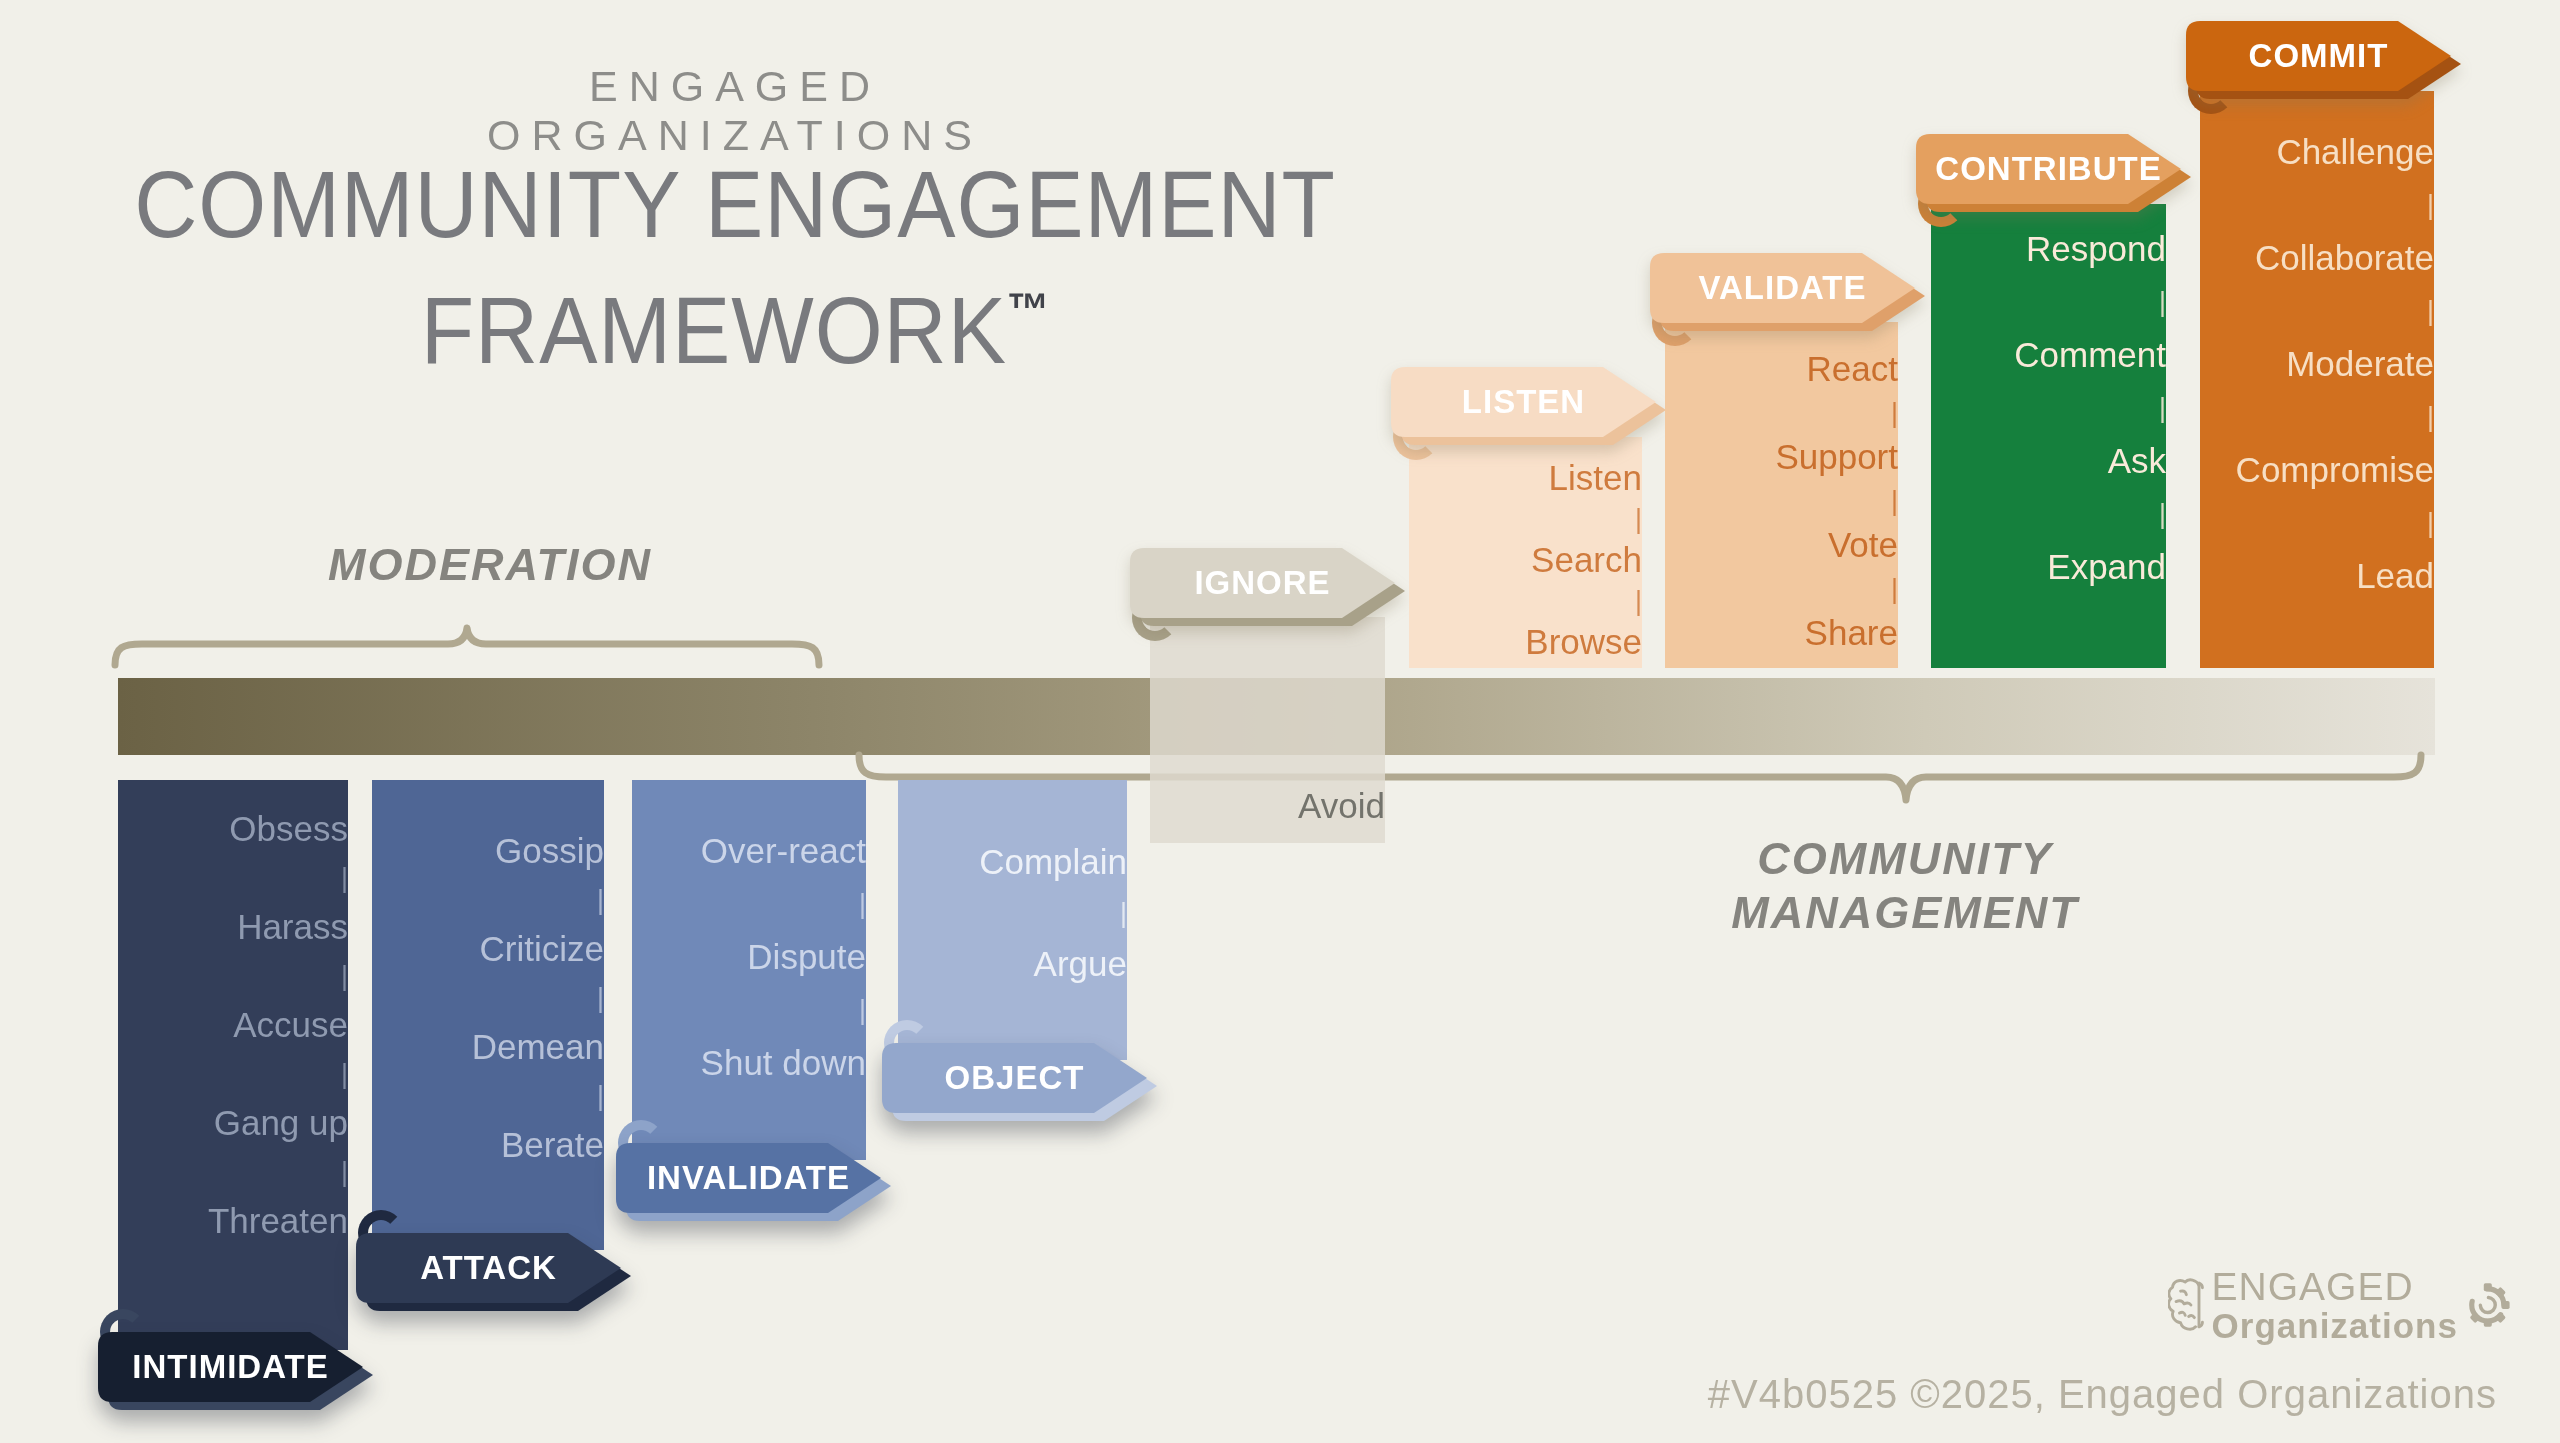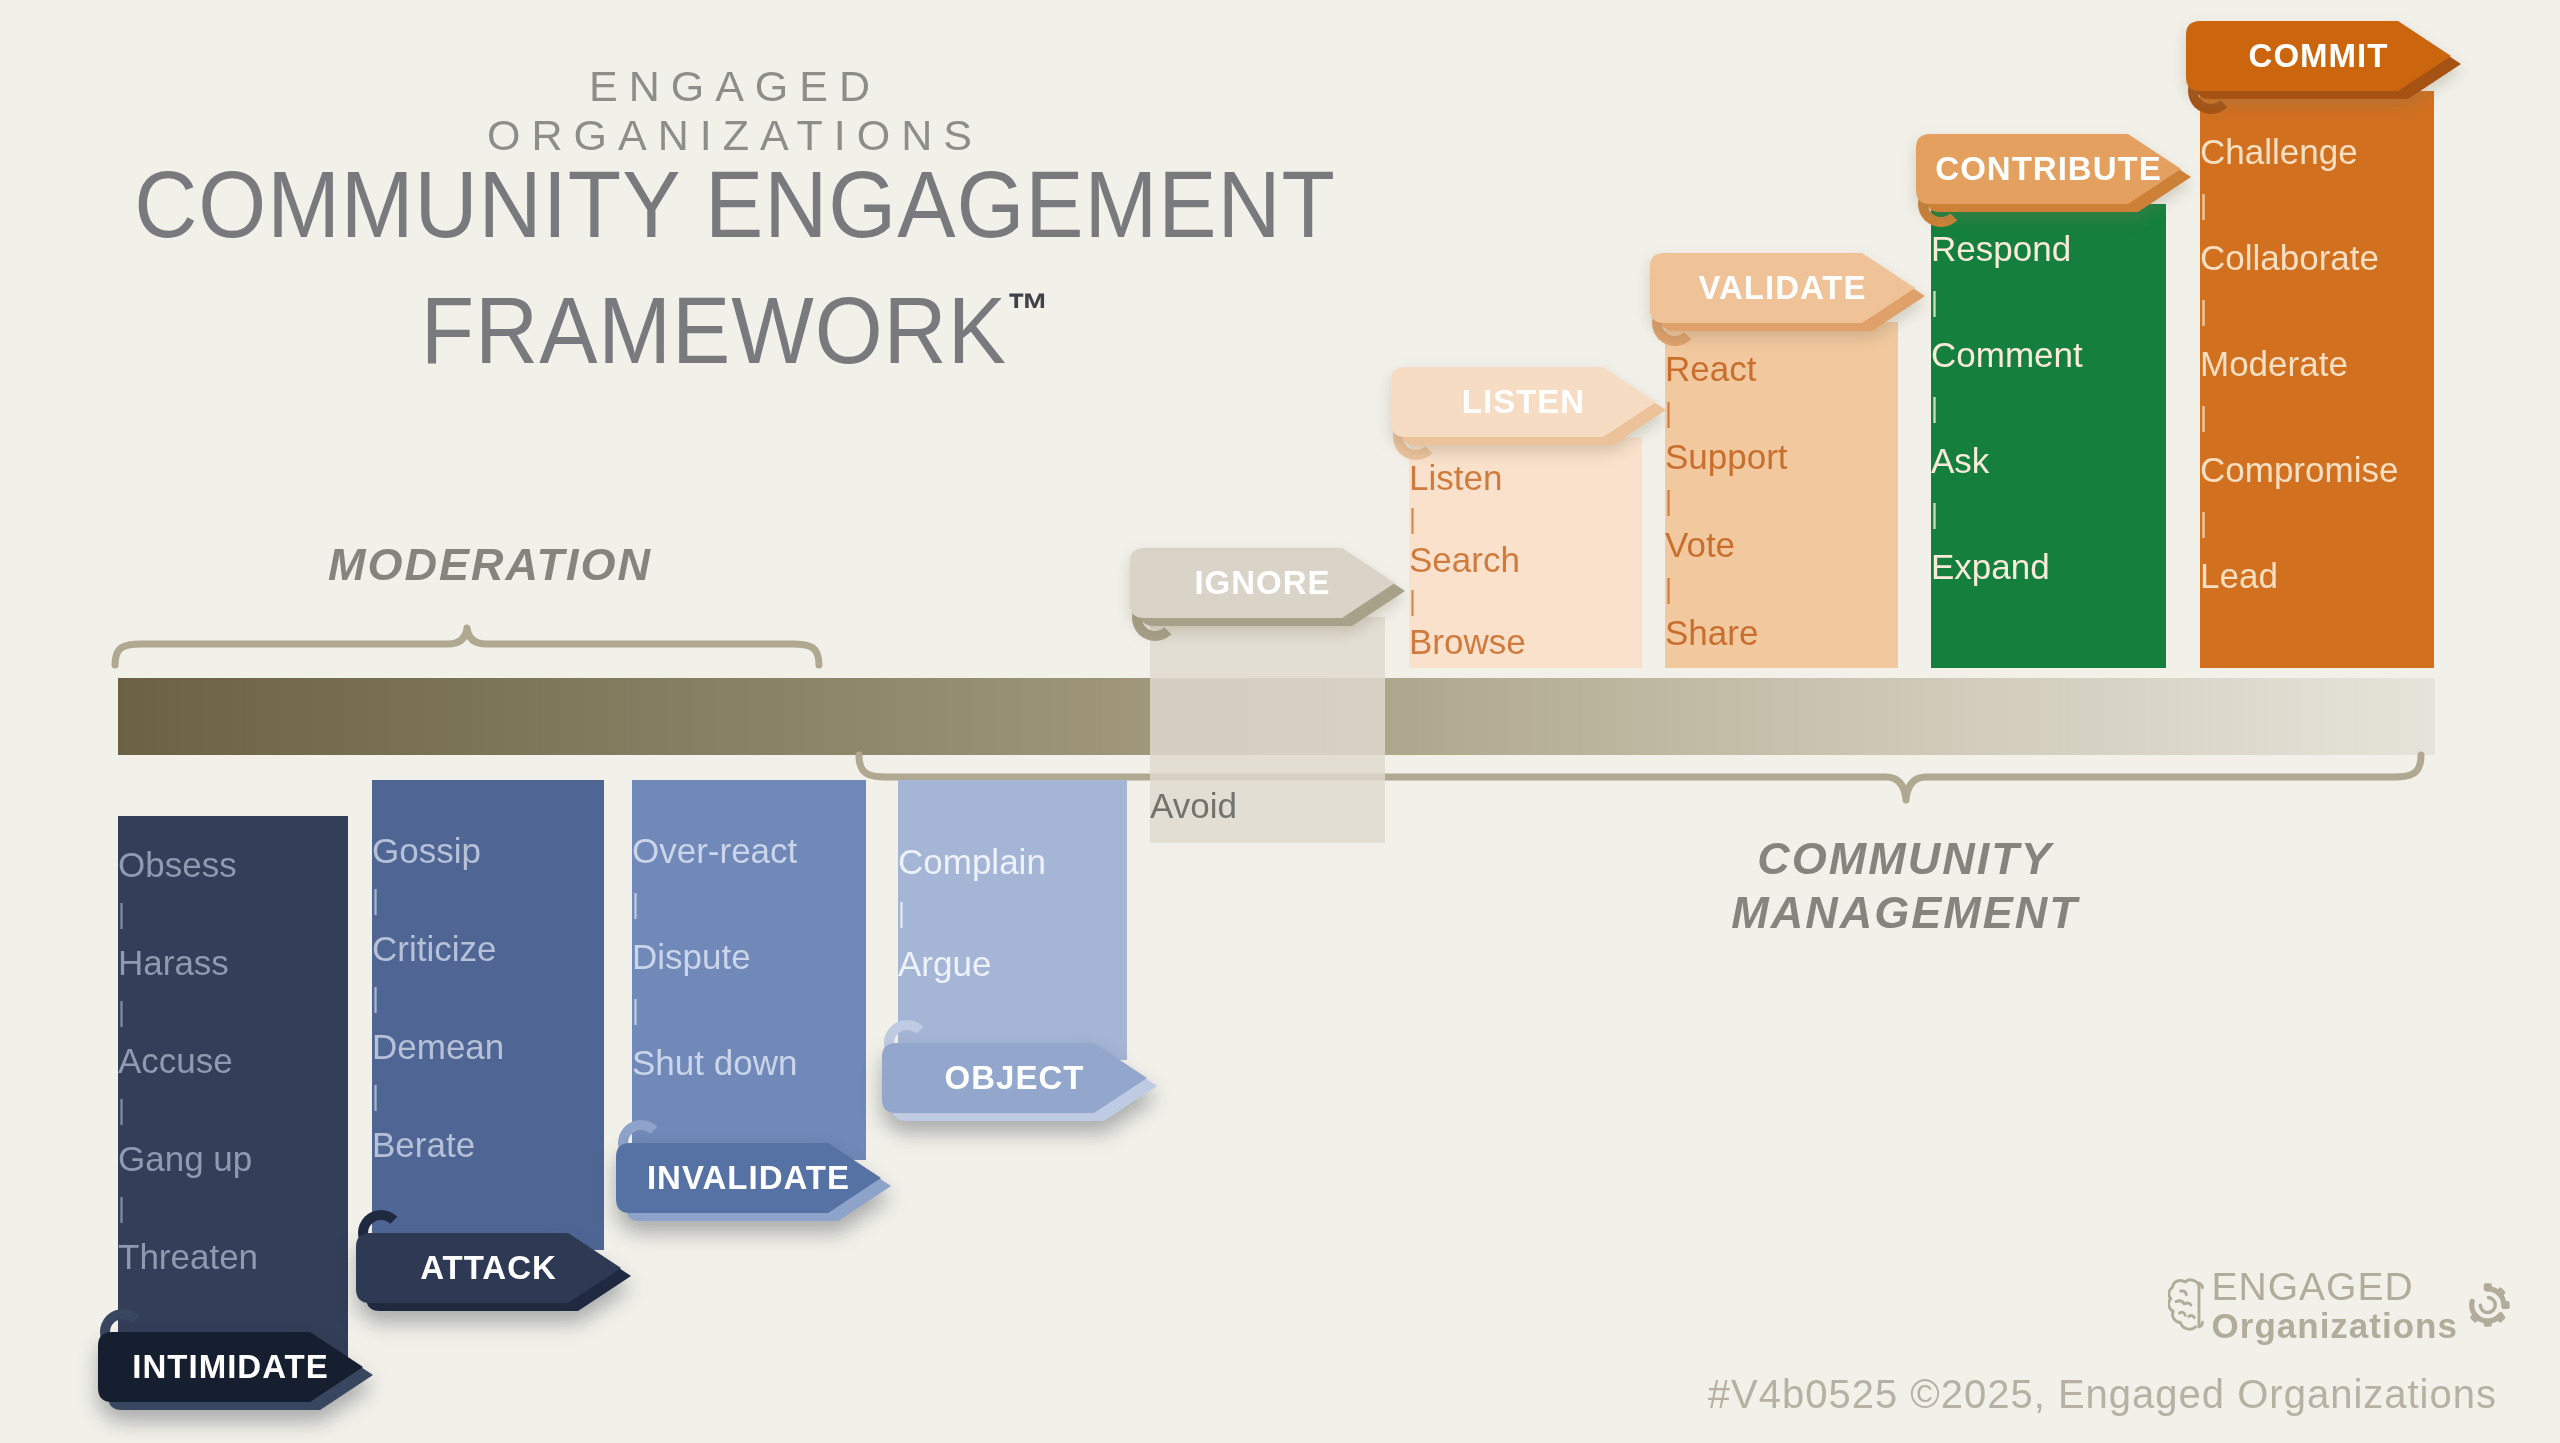--- a/index.html
+++ b/index.html
@@ -19,21 +19,21 @@
     color:#85847f;font-size:45px;line-height:54px;letter-spacing:2px;}
   .mod-label{left:190px;top:538px;width:600px;}
   .cm-label{left:1605px;top:832px;width:600px;}
 
   
   .brace{position:absolute;}
   .bar{position:absolute;left:118px;top:678px;width:2317px;height:77px;
     background:linear-gradient(90deg,#6b6245 0%,#8d8569 30%,#a89f83 50%,#cfcab8 78%,#e6e3da 100%);}
 
   
-  .col-body{position:absolute;display:flex;flex-direction:column;align-items:flex-start;}
+  .col-body{position:absolute;display:flex;flex-direction:column;align-items:flex-end;}
   .col-item{font-size:35px;line-height:38px;font-weight:400;white-space:nowrap;}
   .col-sep{font-size:27px;line-height:30px;opacity:.85;}
   .banner-svg{position:absolute;overflow:visible;}
   .banner-svg.top-side{filter:drop-shadow(0 7px 7px rgba(130,120,90,.28));}
   .banner-svg.bottom-side{filter:drop-shadow(0 12px 10px rgba(22,28,44,.32));}
   .banner-label{position:absolute;display:flex;align-items:center;justify-content:center;
     font-weight:700;font-size:33px;letter-spacing:1px;color:#fff;white-space:nowrap;}
   .curl{position:absolute;width:46px;height:46px;border-radius:50%;box-sizing:border-box;
     border:10px solid #000;border-right-color:transparent;}
 
@@ -66,21 +66,21 @@
 
   <svg class="brace" style="left:850px;top:750px;" width="1590" height="65" viewBox="0 0 1590 65">
     <path d="M 9 5 C 9 23 17 27 36 27 L 1036 27 Q 1054 27 1056 50 Q 1058 27 1076 27 L 1544 27 C 1563 27 1571 23 1571 5" fill="none" stroke="#b0a890" stroke-width="7" stroke-linecap="round" stroke-linejoin="round"></path>
   </svg>
   <div class="section-label cm-label">
     <span>COMMUNITY</span><br>
     <span>MANAGEMENT</span>
   </div>
 
   <div id="columns">
-      <div class="col-body" style="left: 118px; top: 816px; width: 230px; height: 570px; background: rgb(51, 62, 89); color: rgb(143, 154, 176); padding-top: 30px; gap: 15px; box-sizing: border-box;">
+      <div class="col-body" style="left: 118px; top: 780px; width: 230px; height: 570px; background: rgb(51, 62, 89); color: rgb(143, 154, 176); padding-top: 30px; gap: 15px; box-sizing: border-box;">
         <span class="col-item">Obsess</span>
         <span class="col-sep">|</span>
         <span class="col-item">Harass</span>
         <span class="col-sep">|</span>
         <span class="col-item">Accuse</span>
         <span class="col-sep">|</span>
         <span class="col-item">Gang up</span>
         <span class="col-sep">|</span>
         <span class="col-item">Threaten</span>
       </div>

